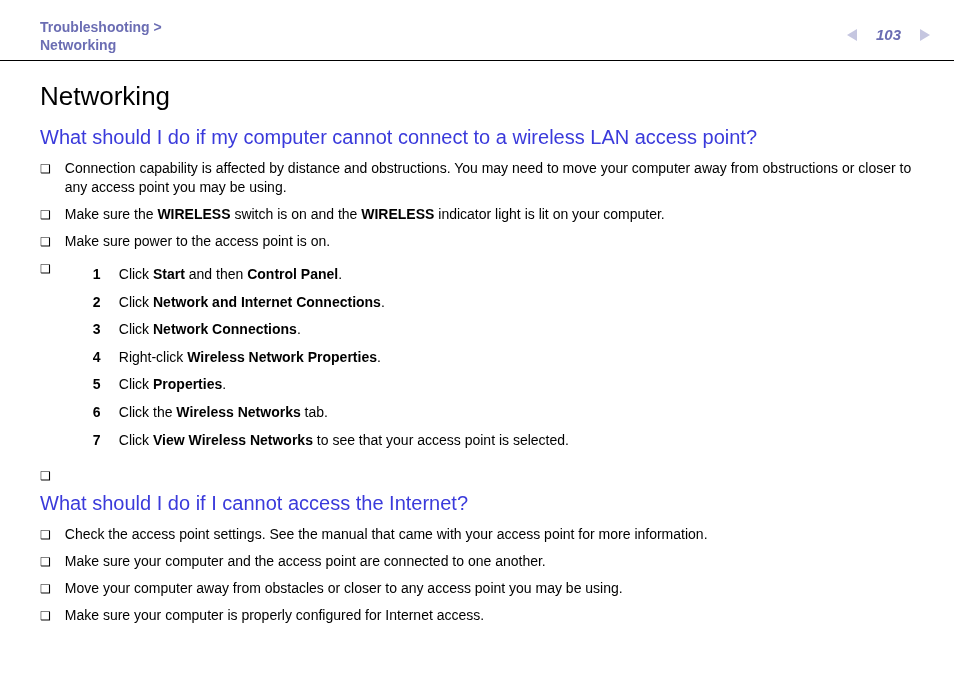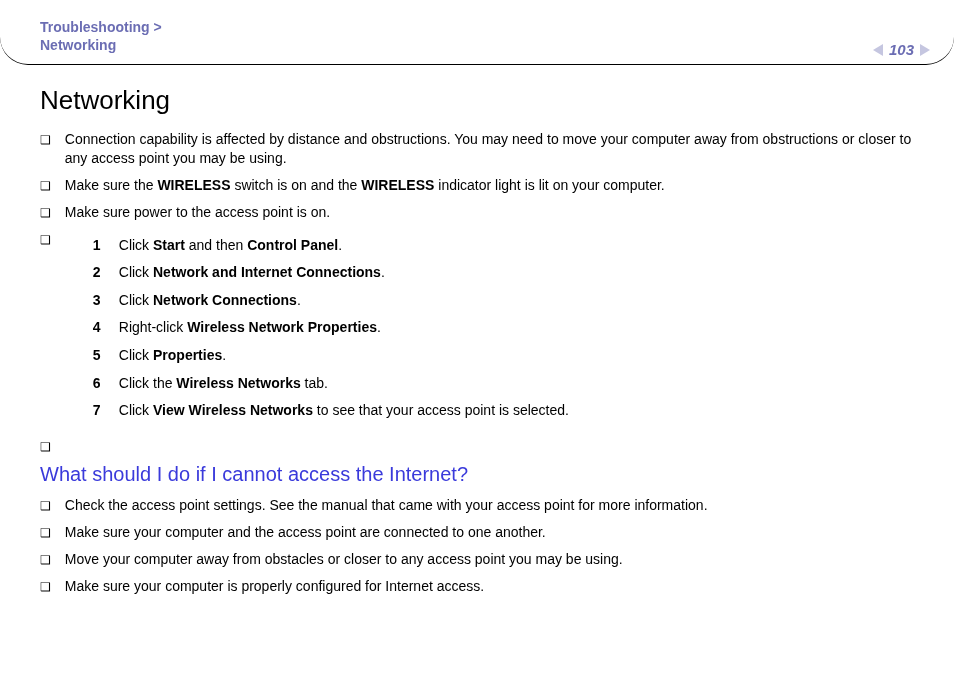--- a/index.html
+++ b/index.html
@@ -12,33 +12,32 @@
     width: 954px;
     height: 674px;
     box-sizing: border-box;
   }
   .header {
     display: flex;
     justify-content: space-between;
     align-items: flex-start;
     padding: 18px 24px 6px 40px;
     border-bottom: 1px solid #000;
-    border-radius: 28px;
   }
   .breadcrumb {
     font-weight: bold;
     color: #6b6db3;
     font-size: 14px;
     line-height: 1.3;
   }
   .page-nav {
     display: flex;
     align-items: center;
-    gap: 4px;
-    margin-top: 23px;
+    gap: 17px;
+    margin-top: 8px;
   }
   .page-num {
     font-weight: bold;
     font-style: italic;
     color: #6b6db3;
     font-size: 15px;
   }
   .nav-arrow {
     display: inline-block;
     width: 0;
@@ -121,20 +120,21 @@
   <div class="page-nav">
     <span class="nav-arrow left"></span>
     <span class="page-num">103</span>
     <span class="nav-arrow right"></span>
   </div>
 </div>
 
 <div class="content">
   <h1 class="page-title">Networking</h1>
   <div id="sections">
+      <h2 class="section-heading">What should I do if my computer cannot connect to a wireless LAN access point?</h2>
       <ul class="bullet-list">
         <li>
           <span class="bullet-icon">❑</span>
           <div>
             <div>Connection capability is affected by distance and obstructions. You may need to move your computer away from obstructions or closer to any access point you may be using.</div>
           </div>
         </li>
         <li>
           <span class="bullet-icon">❑</span>
           <div>

